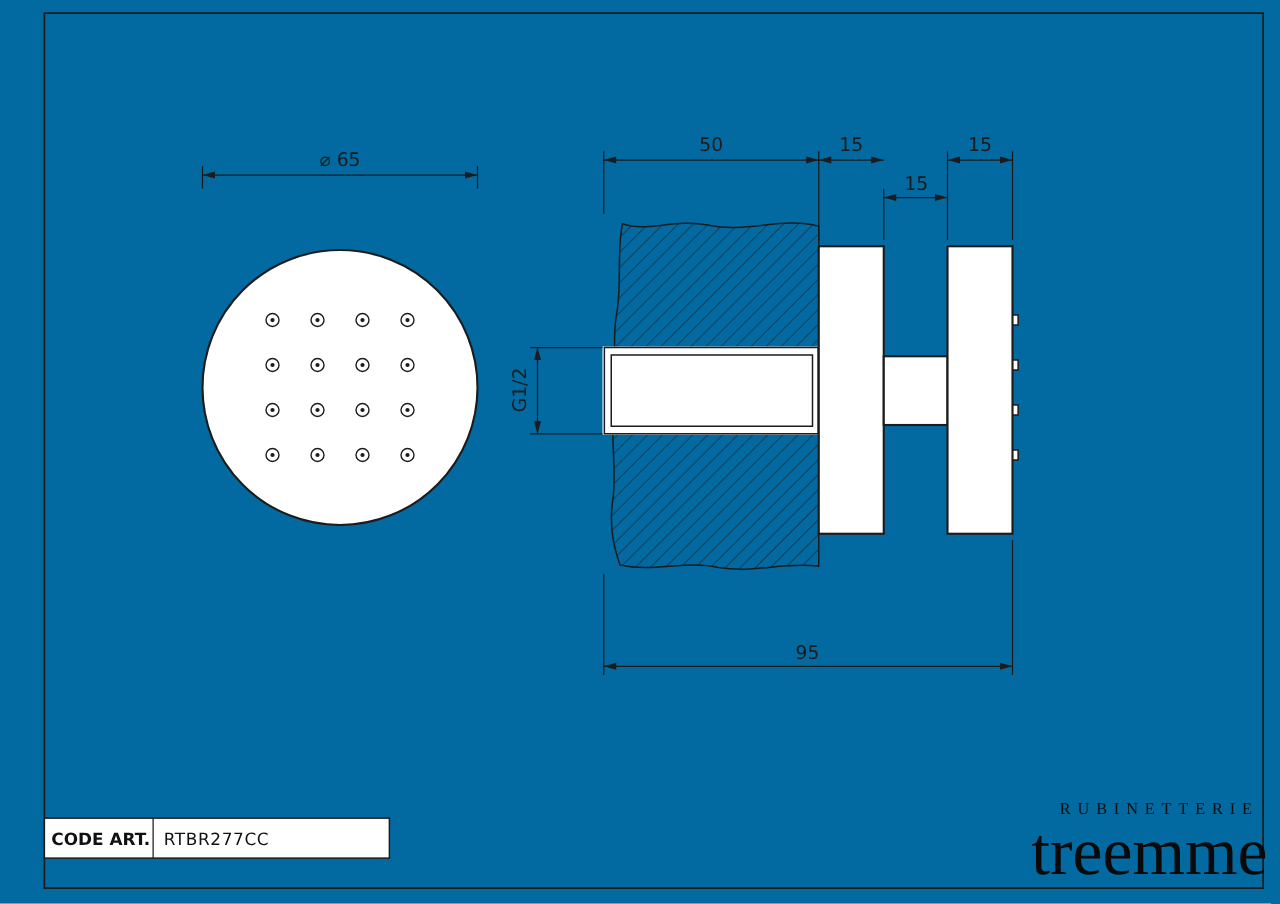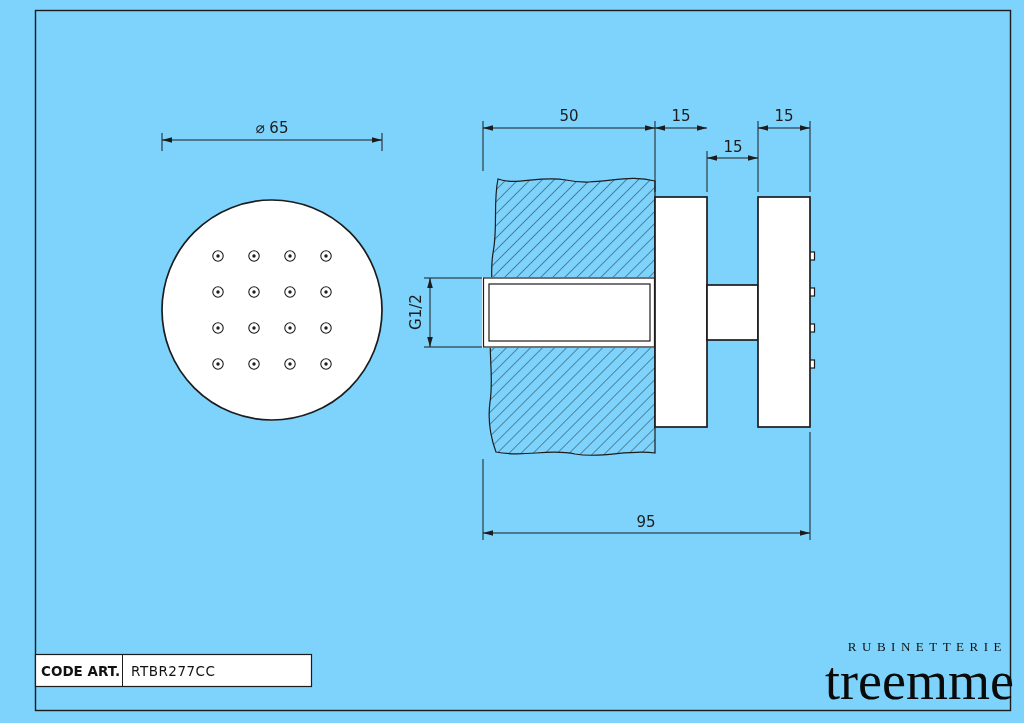--- a/index.html
+++ b/index.html
@@ -1,16 +1,16 @@
 <!DOCTYPE html>
 <html><head>
 <meta charset="utf-8">
 <style>
   html,body{margin:0;padding:0;background:#ffffff;}
-  .stage{position:relative;width:1024px;height:723px;background:#7dd3fc;overflow:hidden;}
+  .stage{position:relative;width:1024px;height:723px;background:#0369a1;overflow:hidden;}
   svg{display:block;}
   .frame{fill:none;stroke:#1c1c1c;stroke-width:1.4;}
   .outline{fill:#ffffff;stroke:#1c1c1c;stroke-width:1.7;stroke-linejoin:miter;}
   .outline-thin{fill:#ffffff;stroke:#1c1c1c;stroke-width:1.2;}
   .wall{fill:url(#hatch);stroke:#1c1c1c;stroke-width:1.2;}
   .mask{fill:#ffffff;stroke:none;}
   .inner-line{fill:none;stroke:#1c1c1c;stroke-width:1.2;}
   .dim{stroke:#1c1c1c;stroke-width:1;fill:none;}
   .arrow{fill:#1c1c1c;stroke:none;}
   .nozzle-outer{fill:none;stroke:#1c1c1c;stroke-width:1.1;}

